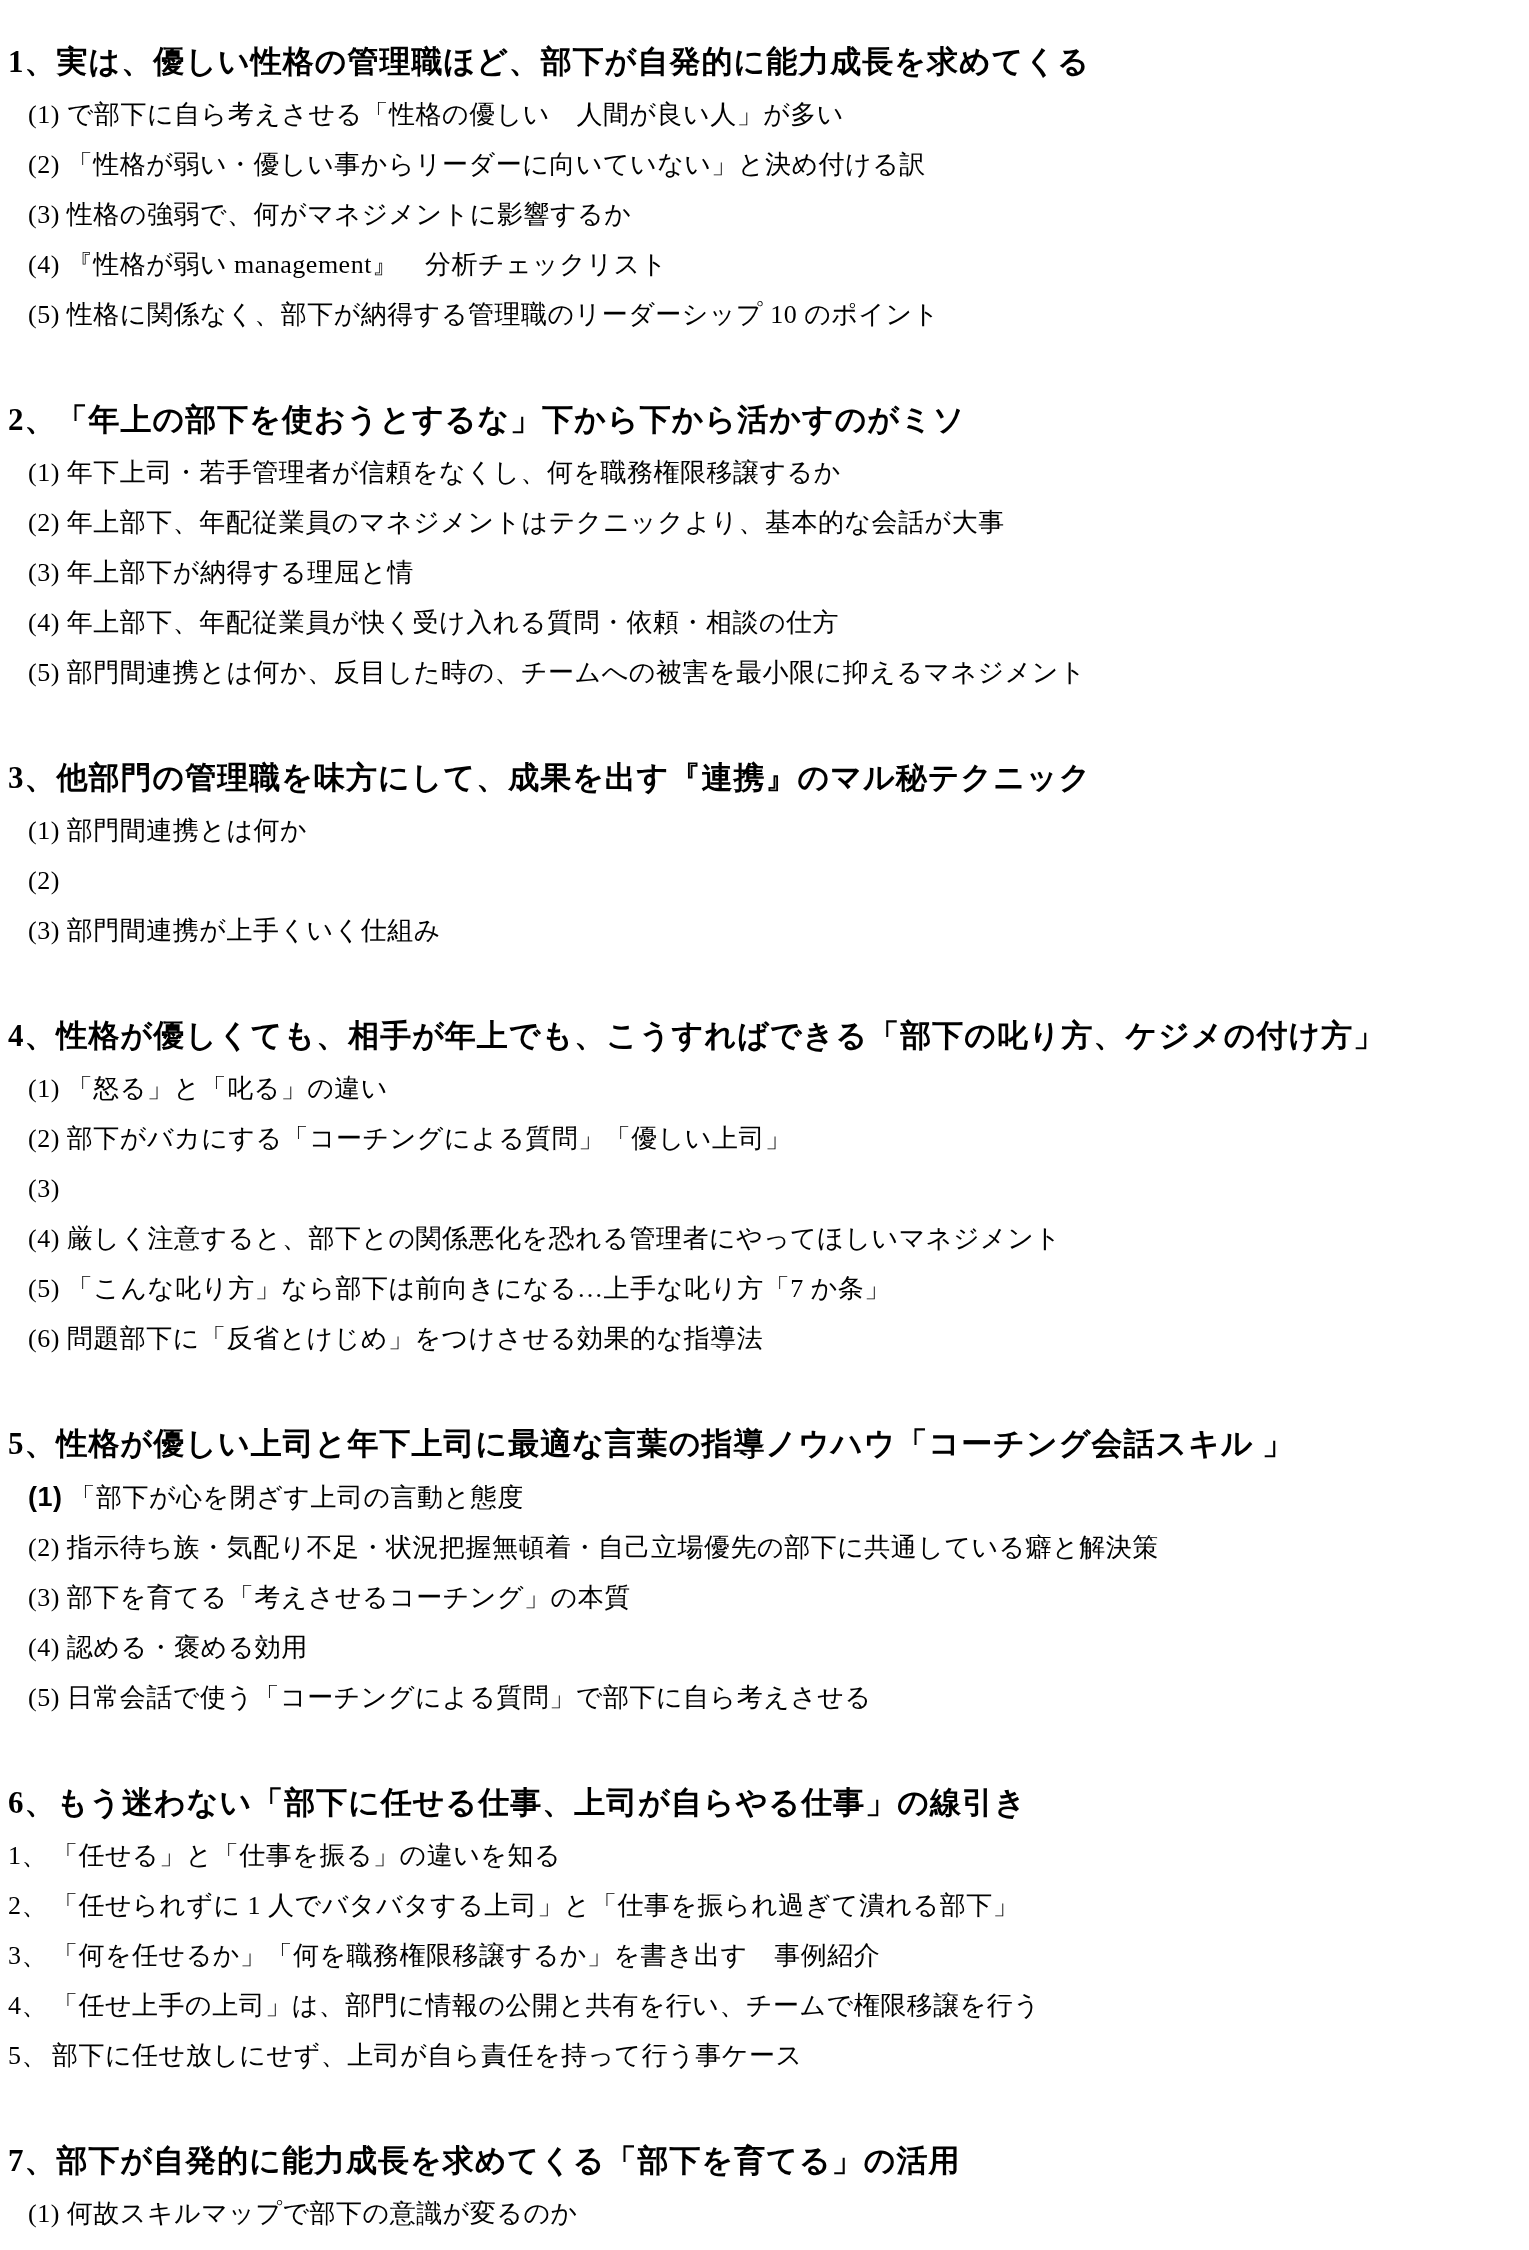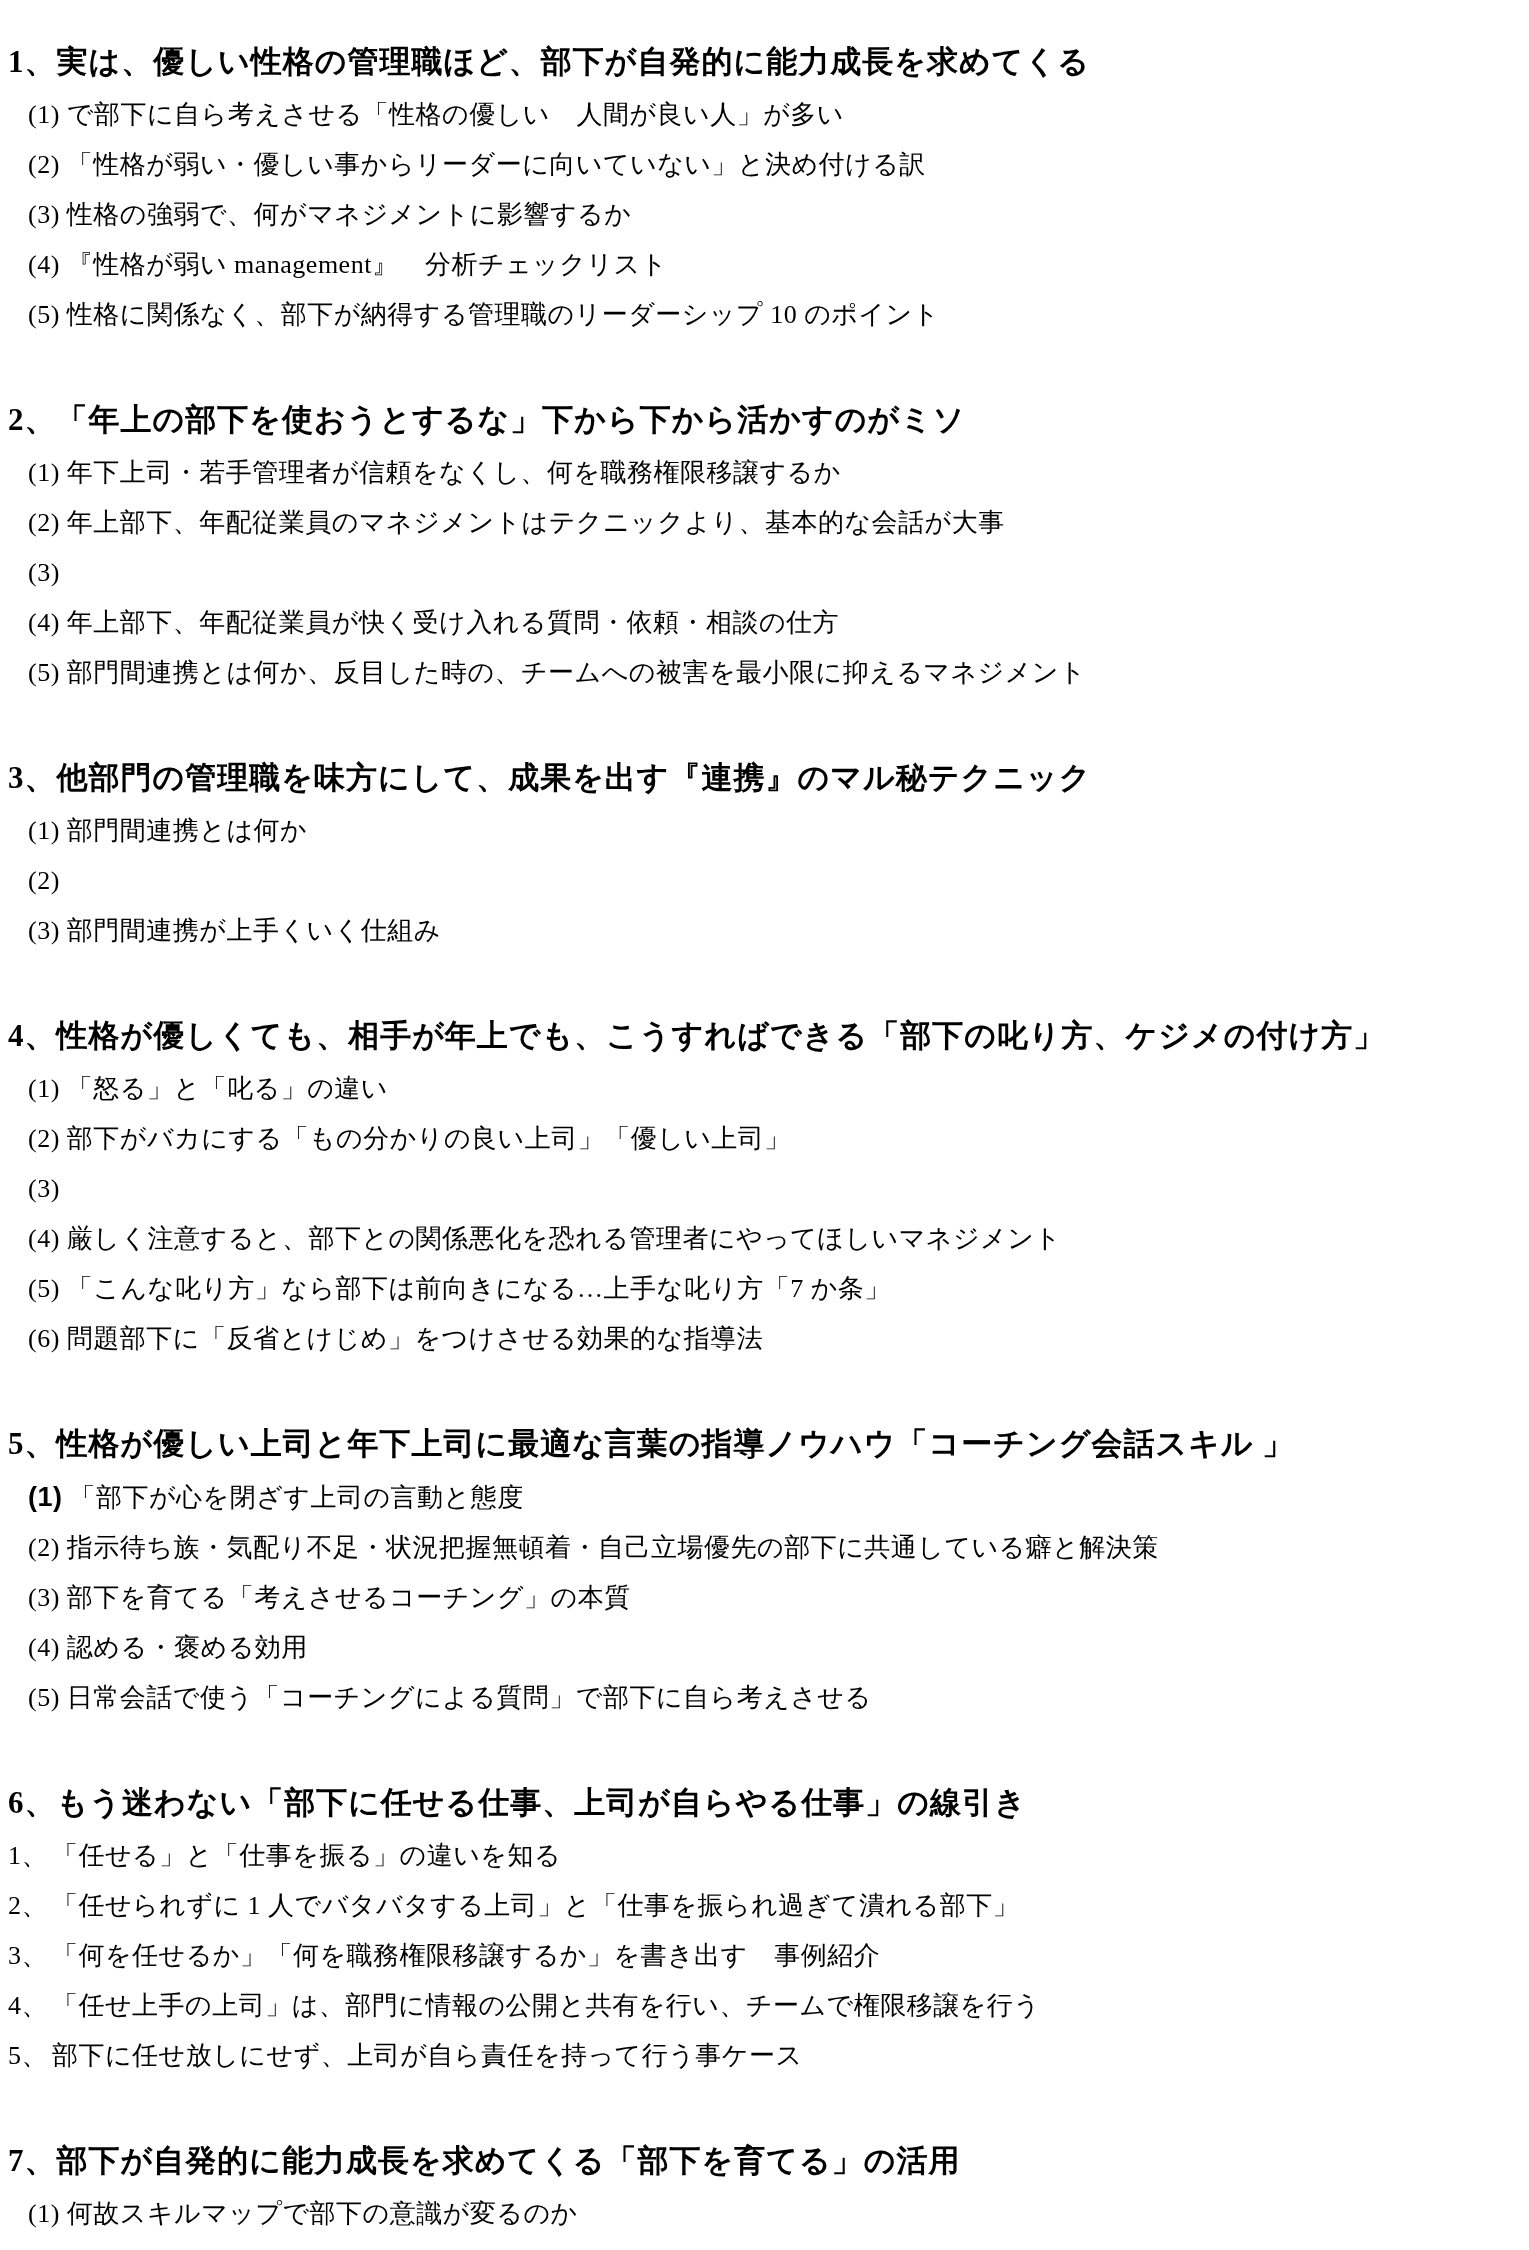--- a/index.html
+++ b/index.html
@@ -103,20 +103,21 @@
     <span class="text">年下上司・若手管理者が信頼をなくし、何を職務権限移譲するか</span>
   </li>
 
   <li class="item">
     <span class="marker">(2)</span>
     <span class="text">年上部下、年配従業員のマネジメントはテクニックより、基本的な会話が大事</span>
   </li>
 
   <li class="item">
     <span class="marker">(3)</span>
+    <span class="text">年上部下が納得する理屈と情</span>
   </li>
 
   <li class="item">
     <span class="marker">(4)</span>
     <span class="text">年上部下、年配従業員が快く受け入れる質問・依頼・相談の仕方</span>
   </li>
 
   <li class="item">
     <span class="marker">(5)</span>
     <span class="text">部門間連携とは何か、反目した時の、チームへの被害を最小限に抑えるマネジメント</span>
@@ -152,21 +153,21 @@
       <span class="sec-title">性格が優しくても、相手が年上でも、こうすればできる「部下の叱り方、ケジメの付け方」</span>
     </h2>
     <ul class="items">
   <li class="item">
     <span class="marker">(1)</span>
     <span class="text">「怒る」と「叱る」の違い</span>
   </li>
 
   <li class="item">
     <span class="marker">(2)</span>
-    <span class="text">部下がバカにする「もの分かりの良い上司」「優しい上司」</span>
+    <span class="text">部下がバカにする「コーチングによる質問」「優しい上司」</span>
   </li>
 
   <li class="item">
     <span class="marker">(3)</span>
   </li>
 
   <li class="item">
     <span class="marker">(4)</span>
     <span class="text">厳しく注意すると、部下との関係悪化を恐れる管理者にやってほしいマネジメント</span>
   </li>

